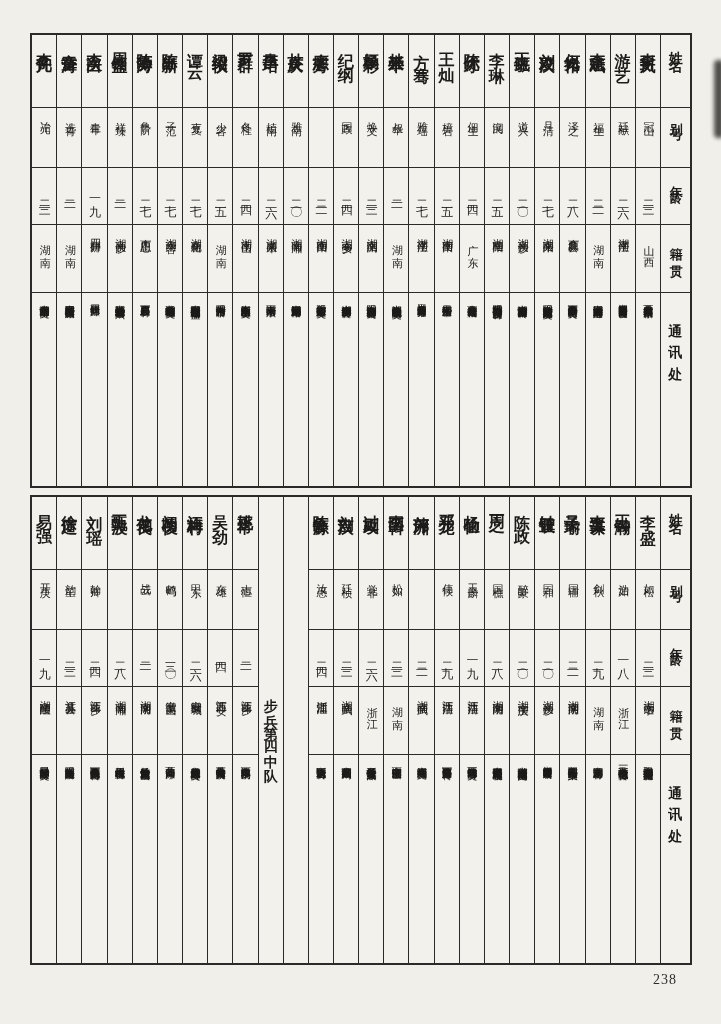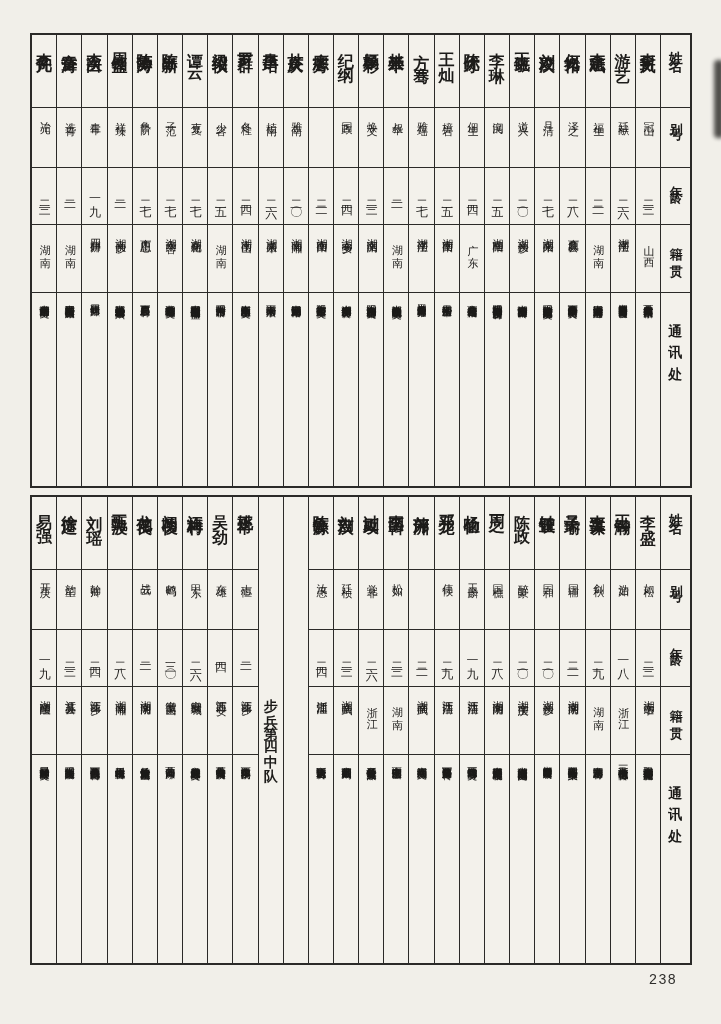--- a/index.html
+++ b/index.html
@@ -50,21 +50,21 @@
   .h-alias span{ font-size:13px; letter-spacing:0.35em; }
   .h-age span{ font-size:13px; letter-spacing:0.35em; }
   .h-native span{ font-size:13px; letter-spacing:1.3em; padding-top:8px; }
   .h-addr span{ font-size:14px; letter-spacing:1.6em; padding-top:14px; }
   .col-header .c-age{ align-items:flex-start; padding-top:8px; }
   
   .cell-full{ height:100%; flex:1 1 auto; align-items:center; }
   .cell-full span{ font-size:14px; font-weight:700; letter-spacing:1.0em; }
   .page-number{
     position:absolute; right:44px; bottom:36px;
-    font-family:Liberation Mono, monospace;
+    font-family:Liberation Serif, serif;
     font-size:14px; color:#2f2e2c; letter-spacing:1px;
   }
   .smudge{
     position:absolute; right:-3px; top:60px; width:10px; height:78px;
     background:#34322f; border-radius:4px; filter:blur(2px); opacity:.85;
   }
 </style>
 </head>
 <body>
 

